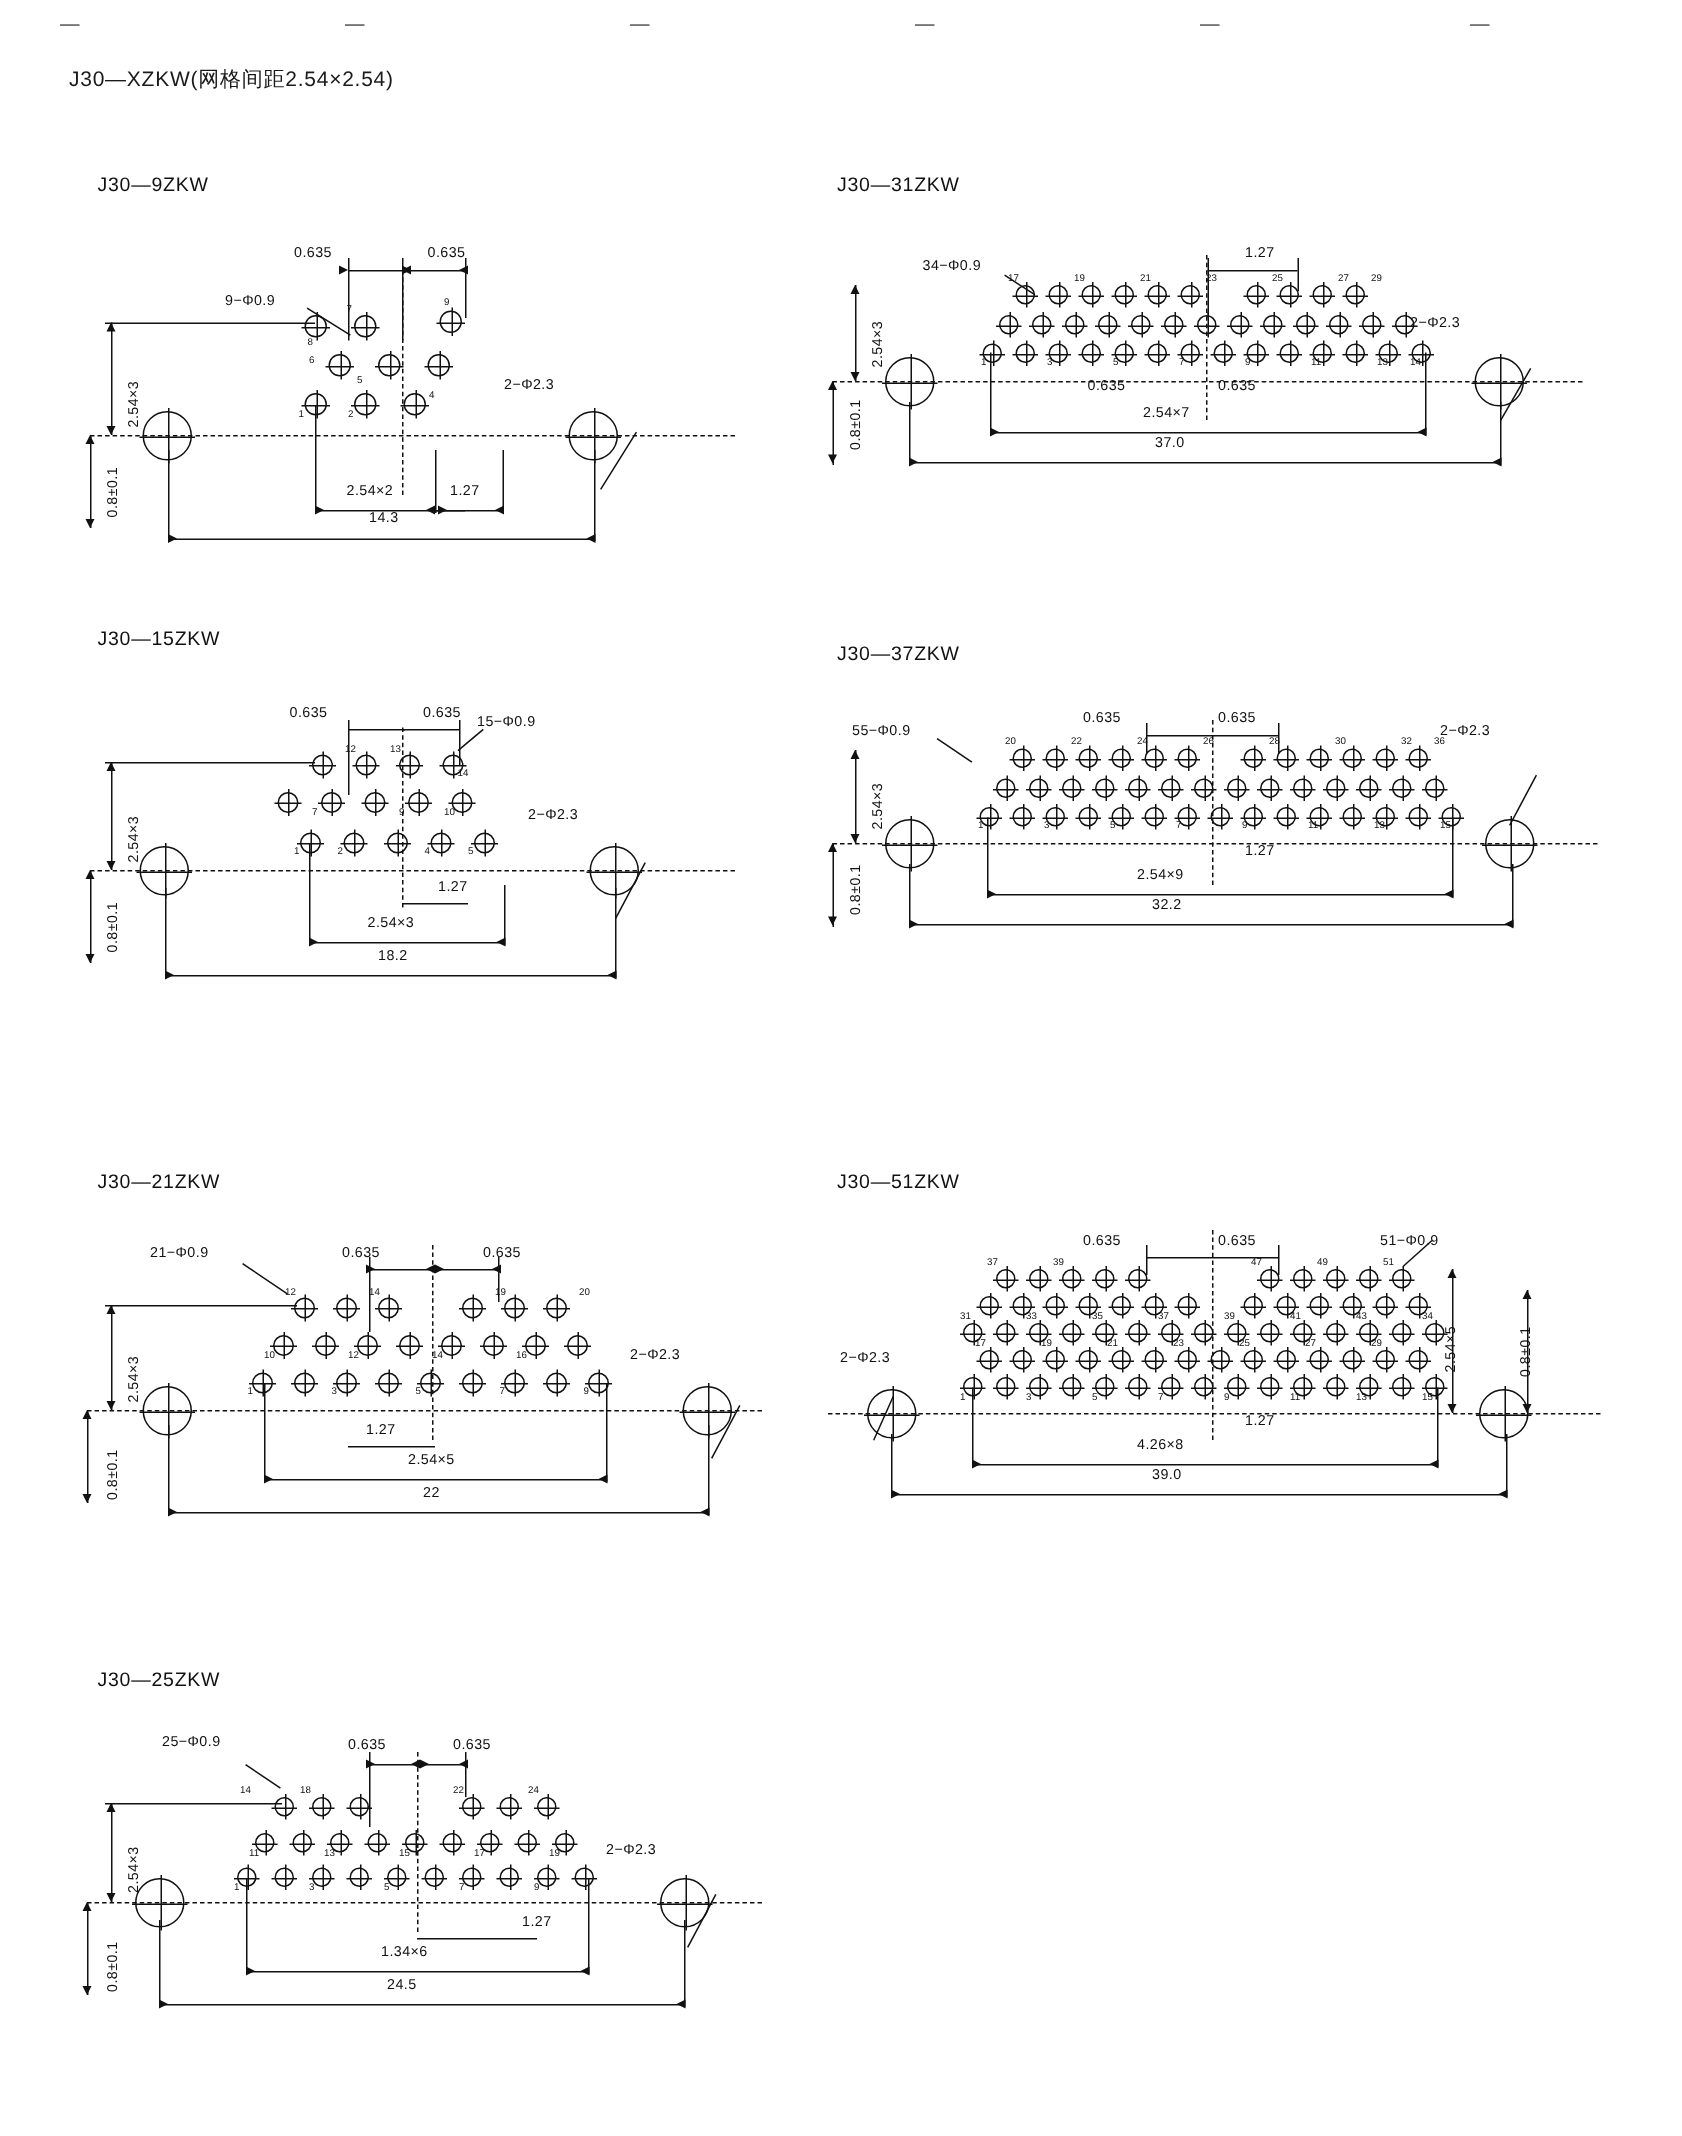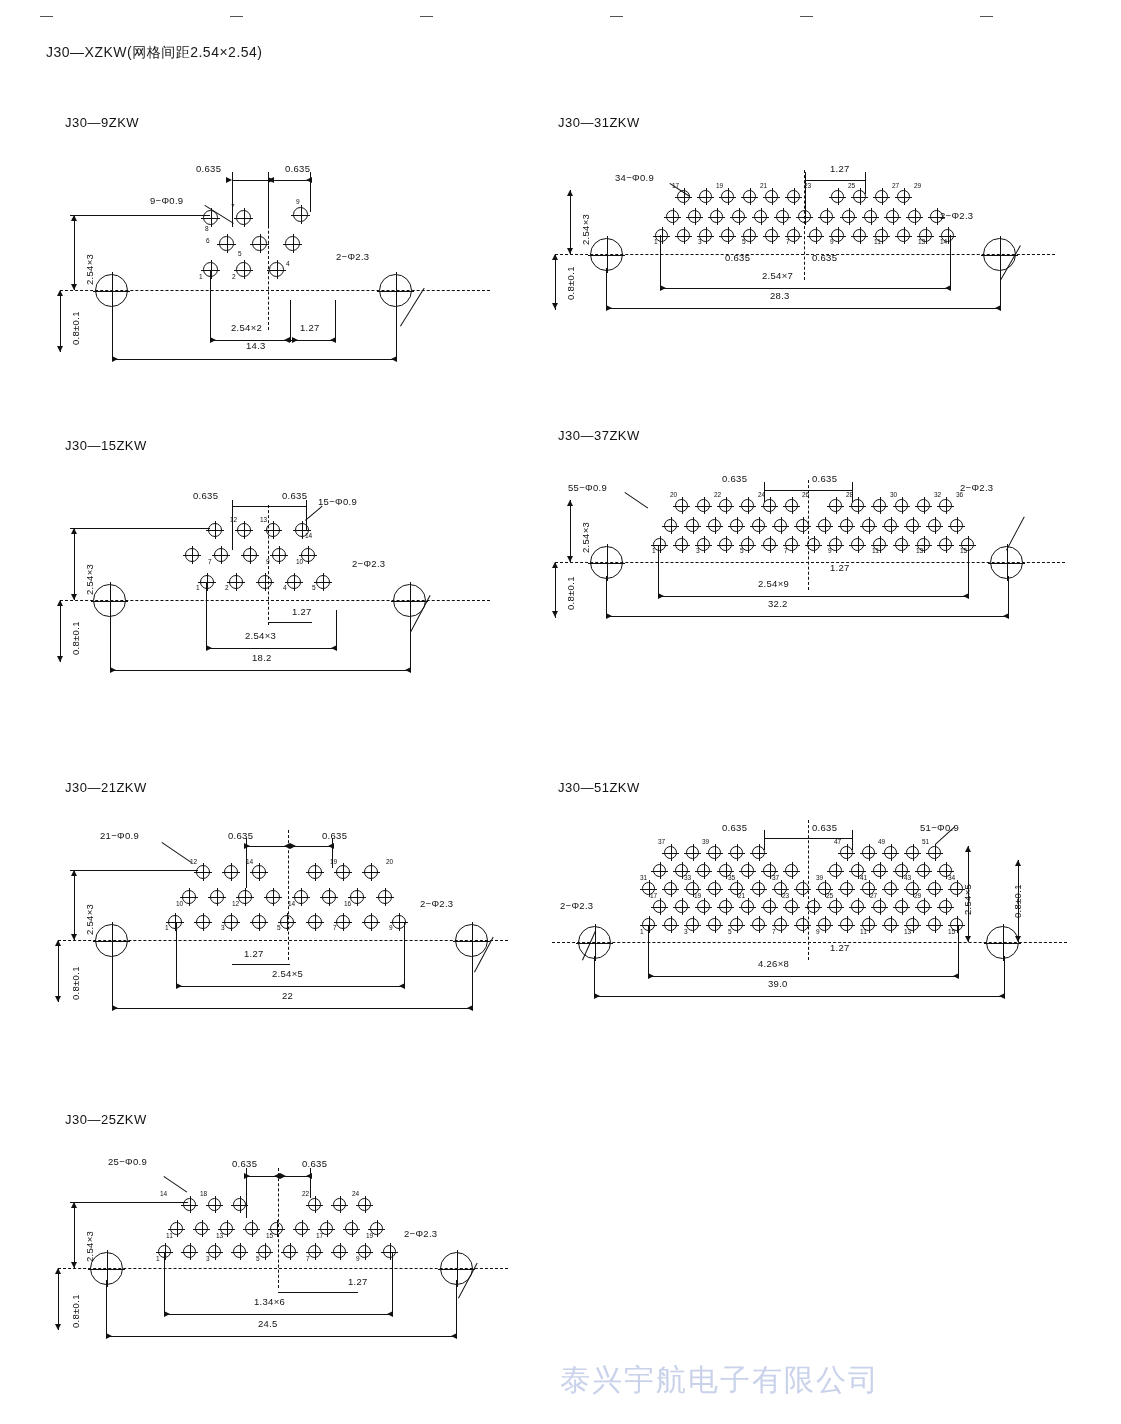--- a/index.html
+++ b/index.html
@@ -48,21 +48,20 @@
     <span style="left:40px">—</span>
     <span style="left:230px">—</span>
     <span style="left:420px">—</span>
     <span style="left:610px">—</span>
     <span style="left:800px">—</span>
     <span style="left:980px">—</span>
   </div>
 
   <div class="page-title">J30—XZKW(网格间距2.54×2.54)</div>
 
-  <div class="footer">泰兴宇航电子有限公司</div>
 
   <div class="fig" id="fig-9" style="left:0;top:0;width:540px;height:400px;">
     <div class="fig-title" style="left:65px;top:115px;">J30—9ZKW</div>
 
     <div class="dash-h" style="left:60px;top:290px;width:430px;"></div>
     <div class="dash-v" style="left:268px;top:180px;height:150px;"></div>
 
     <div class="hole" style="left:95px;top:274px;width:33px;height:33px;">
         <i class="cx"></i>
         <i class="cy"></i>
@@ -373,29 +372,29 @@
     <div class="lbl" style="left:185px;top:252px;">0.635</div>
     <div class="lbl" style="left:272px;top:252px;">0.635</div>
 
     <div class="lbl" style="left:222px;top:270px;">2.54×7</div>
     <div class="ln hl" style="left:120px;top:288px;width:290px;"></div>
     <div class="ln vl" style="left:120px;top:235px;height:55px;"></div>
     <div class="ln vl" style="left:410px;top:235px;height:55px;"></div>
     <div class="arrow ar-r" style="left:120px;top:285px;"></div>
     <div class="arrow ar-l" style="left:405px;top:285px;"></div>
 
-    <div class="lbl" style="left:230px;top:290px;">28.3</div>
+    <div class="lbl" style="left:230px;top:290px;">37.0</div>
     <div class="ln hl" style="left:66px;top:308px;width:394px;"></div>
     <div class="ln vl" style="left:66px;top:268px;height:42px;"></div>
     <div class="ln vl" style="left:460px;top:268px;height:42px;"></div>
     <div class="arrow ar-r" style="left:66px;top:305px;"></div>
     <div class="arrow ar-l" style="left:455px;top:305px;"></div>
   </div>
 
-  <div class="fig" id="fig-15" style="left:0;top:320px;width:540px;height:400px;text-align:center;">
+  <div class="fig" id="fig-15" style="left:0;top:300px;width:540px;height:400px;text-align:center;">
     <div class="fig-title" style="left:65px;top:118px;">J30—15ZKW</div>
 
     <div class="dash-h" style="left:60px;top:280px;width:430px;"></div>
     <div class="dash-v" style="left:268px;top:185px;height:120px;"></div>
 
     <div class="hole" style="left:93px;top:264px;width:33px;height:33px;">
         <i class="cx"></i>
         <i class="cy"></i>
       </div>
     <div class="hole" style="left:393px;top:264px;width:33px;height:33px;">

